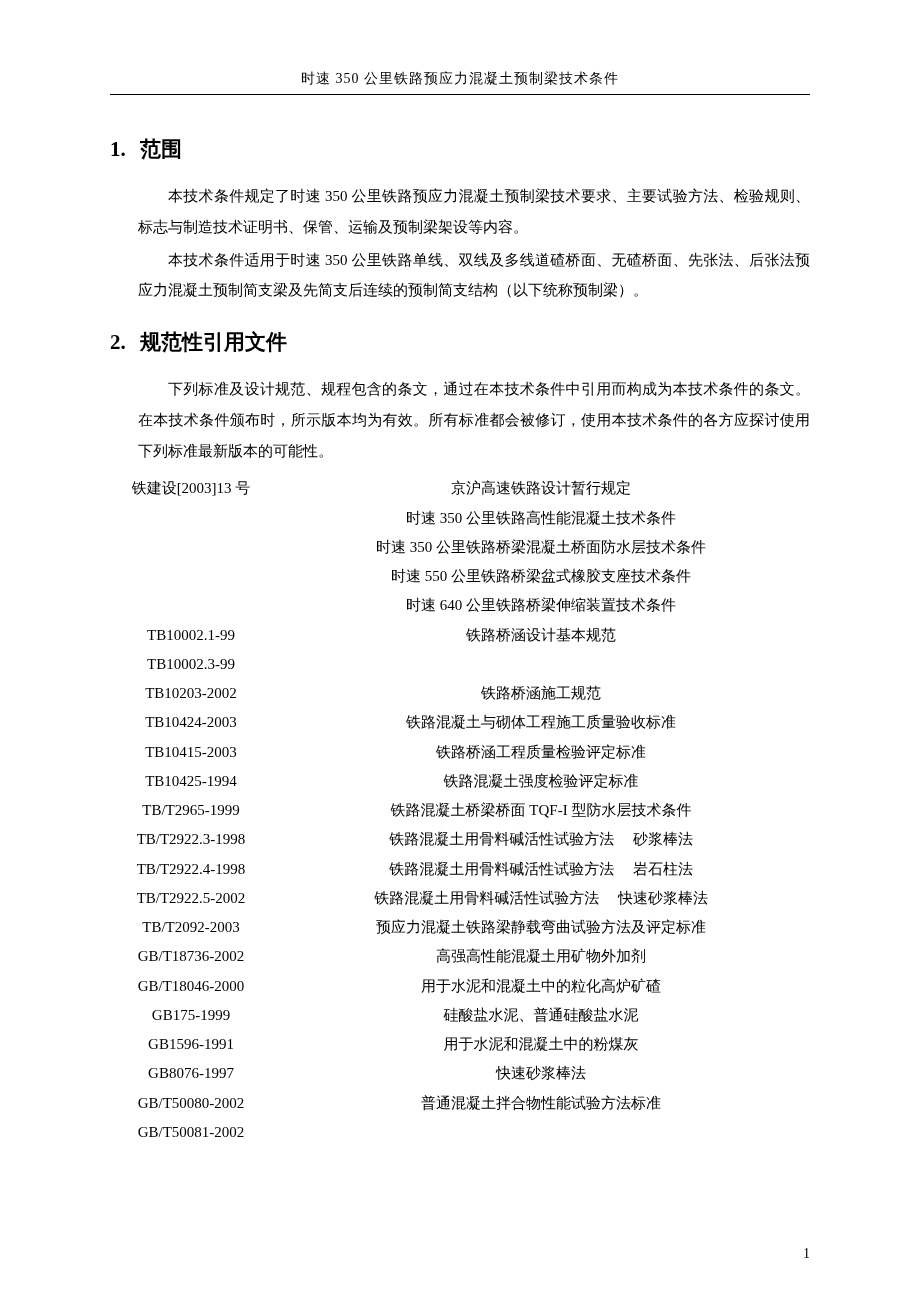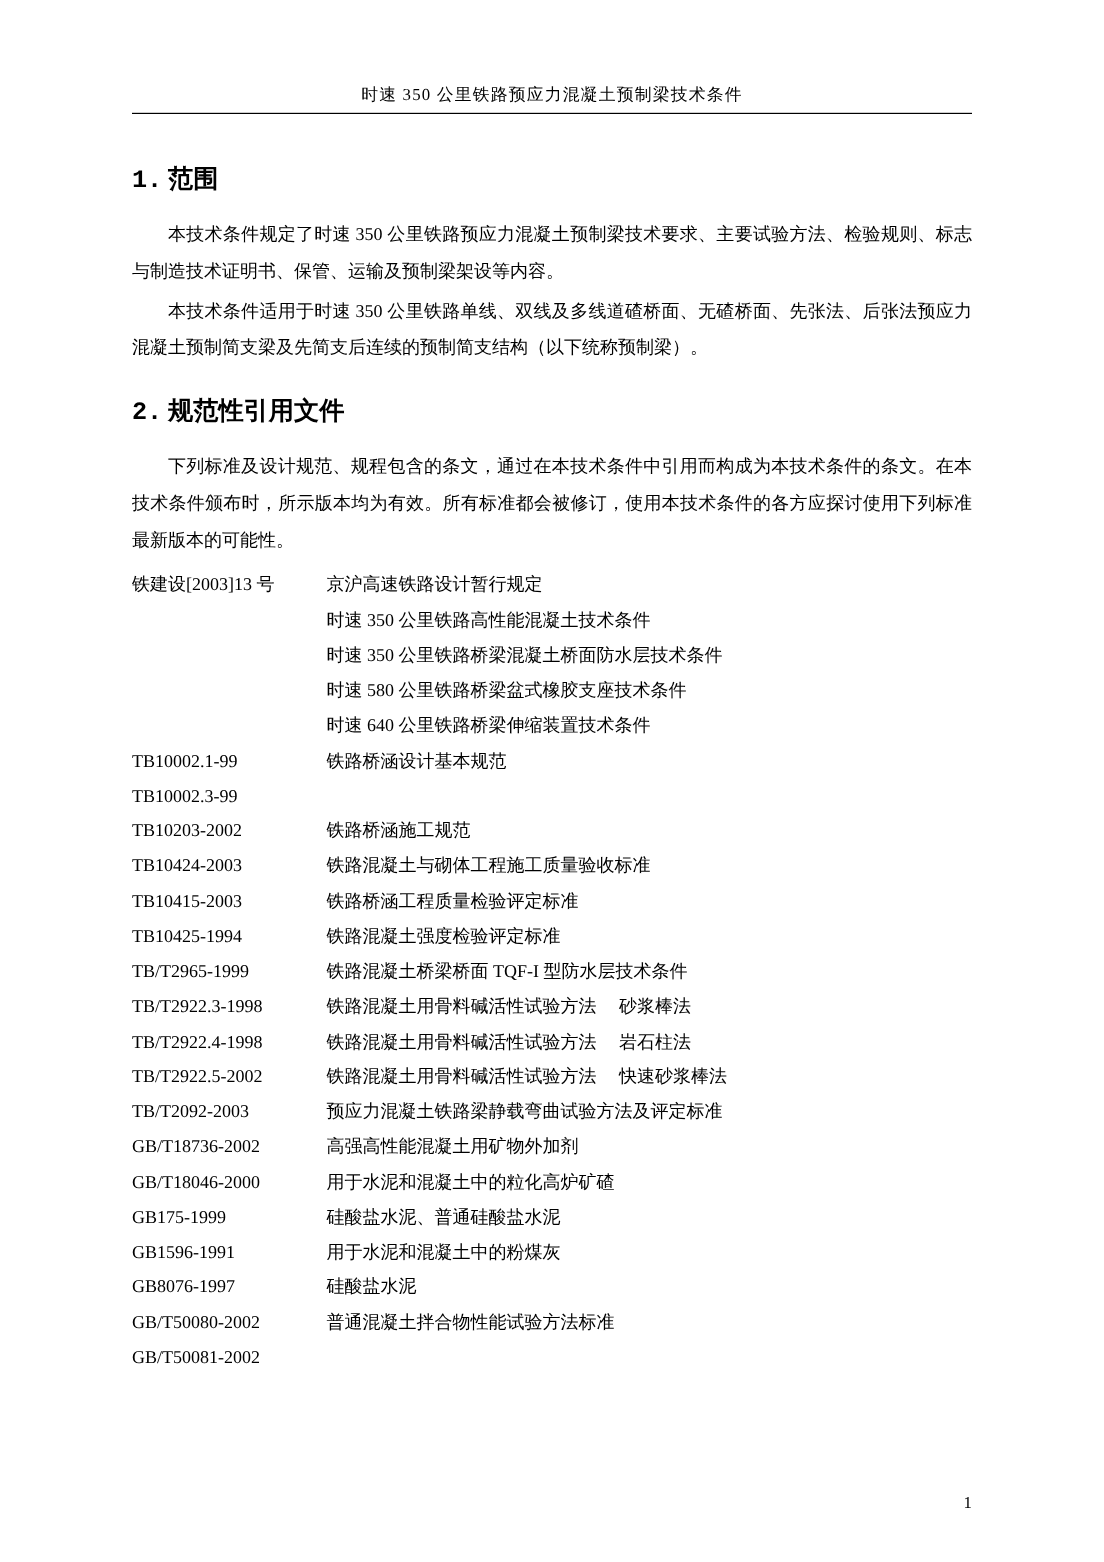--- a/index.html
+++ b/index.html
@@ -18,42 +18,44 @@
       text-align: center;
       font-size: 14px;
       letter-spacing: 1px;
       padding-bottom: 6px;
       border-bottom: 1px solid #000;
       margin-bottom: 40px;
     }
     .section-heading {
       font-size: 21px;
       font-weight: bold;
-      font-family: Liberation Mono, monospace;
+      font-family: Liberation Serif, serif;
       margin-bottom: 18px;
       margin-top: 22px;
     }
     .section-heading .num {
       display: inline-block;
       width: 30px;
     }
     .para {
       font-size: 15px;
       line-height: 2.05;
       text-indent: 2em;
       text-align: justify;
       margin-bottom: 2px;
+      margin-left: 28px;
     }
     .reflist {
       margin-top: 8px;
       font-size: 15px;
       line-height: 1.95;
     }
     .refrow {
       display: flex;
+      text-align: center;
     }
     .refcode {
       width: 162px;
       flex-shrink: 0;
       white-space: nowrap;
       font-family: "SimSun", serif;
     }
     .refdesc {
       flex: 1;
     }
@@ -90,21 +92,21 @@
     <div class="refrow">
         <span class="refcode"></span>
         <span class="refdesc">时速 350 公里铁路高性能混凝土技术条件</span>
       </div>
     <div class="refrow">
         <span class="refcode"></span>
         <span class="refdesc">时速 350 公里铁路桥梁混凝土桥面防水层技术条件</span>
       </div>
     <div class="refrow">
         <span class="refcode"></span>
-        <span class="refdesc">时速 580 公里铁路桥梁盆式橡胶支座技术条件</span>
+        <span class="refdesc">时速 550 公里铁路桥梁盆式橡胶支座技术条件</span>
       </div>
     <div class="refrow">
         <span class="refcode"></span>
         <span class="refdesc">时速 640 公里铁路桥梁伸缩装置技术条件</span>
       </div>
     <div class="refrow">
         <span class="refcode">TB10002.1-99</span>
         <span class="refdesc">铁路桥涵设计基本规范</span>
       </div>
     <div class="refrow">
@@ -157,21 +159,21 @@
     <div class="refrow">
         <span class="refcode">GB175-1999</span>
         <span class="refdesc">硅酸盐水泥、普通硅酸盐水泥</span>
       </div>
     <div class="refrow">
         <span class="refcode">GB1596-1991</span>
         <span class="refdesc">用于水泥和混凝土中的粉煤灰</span>
       </div>
     <div class="refrow">
         <span class="refcode">GB8076-1997</span>
-        <span class="refdesc">硅酸盐水泥</span>
+        <span class="refdesc">快速砂浆棒法</span>
       </div>
     <div class="refrow">
         <span class="refcode">GB/T50080-2002</span>
         <span class="refdesc">普通混凝土拌合物性能试验方法标准</span>
       </div>
     <div class="refrow">
         <span class="refcode">GB/T50081-2002</span>
       </div>
   </div>
 

